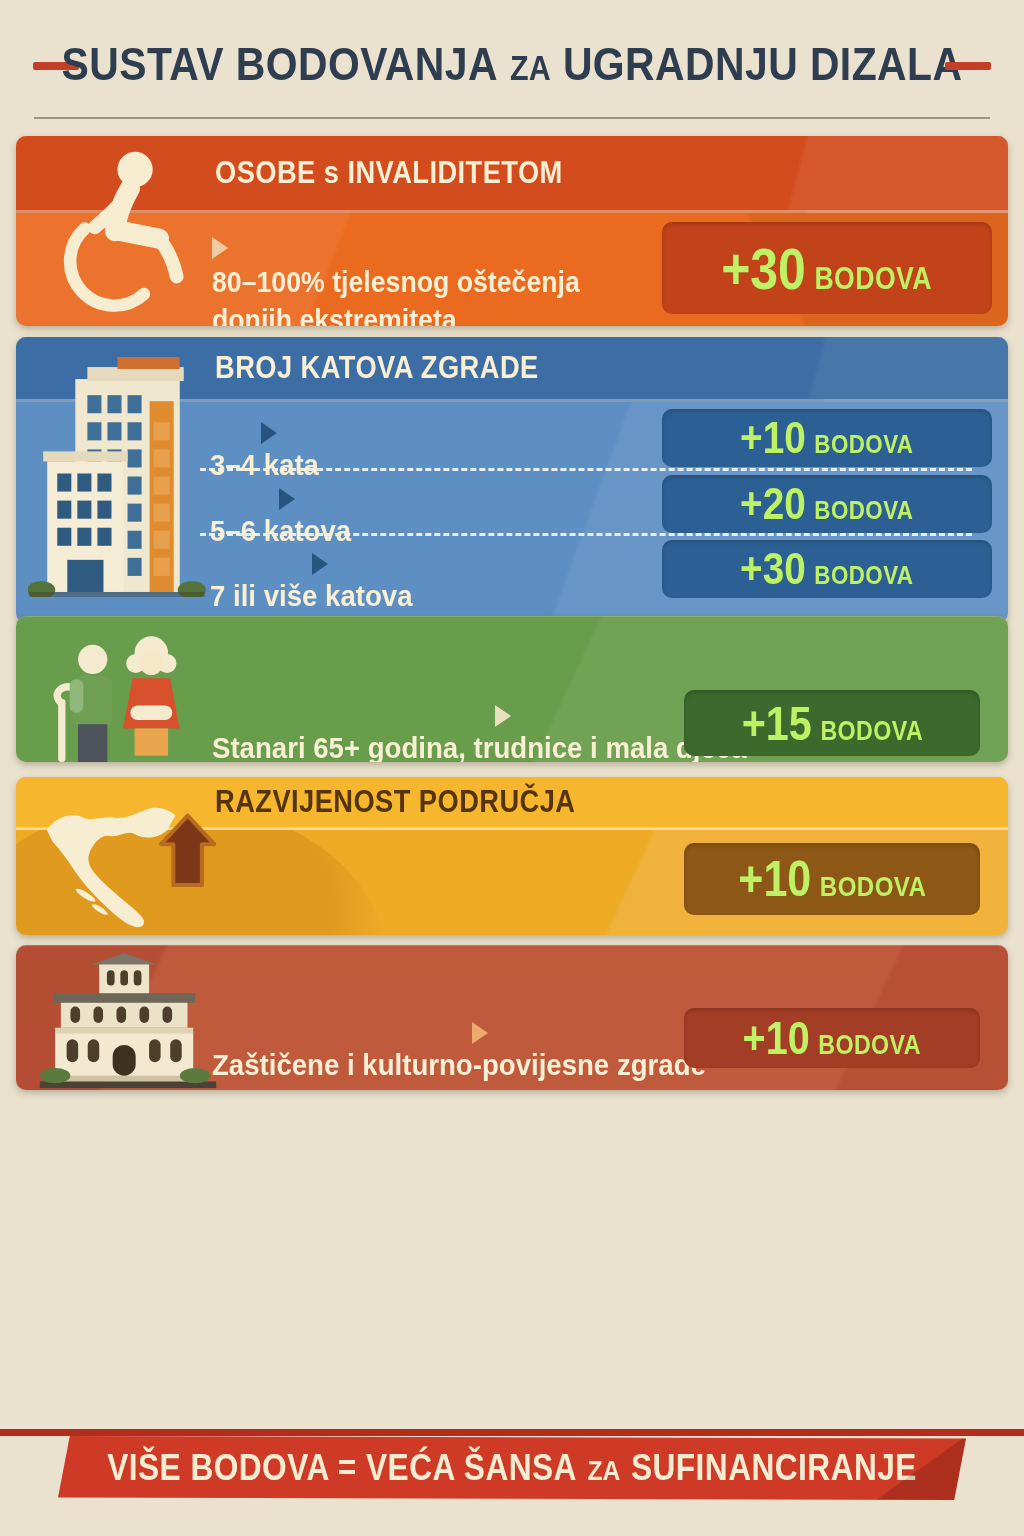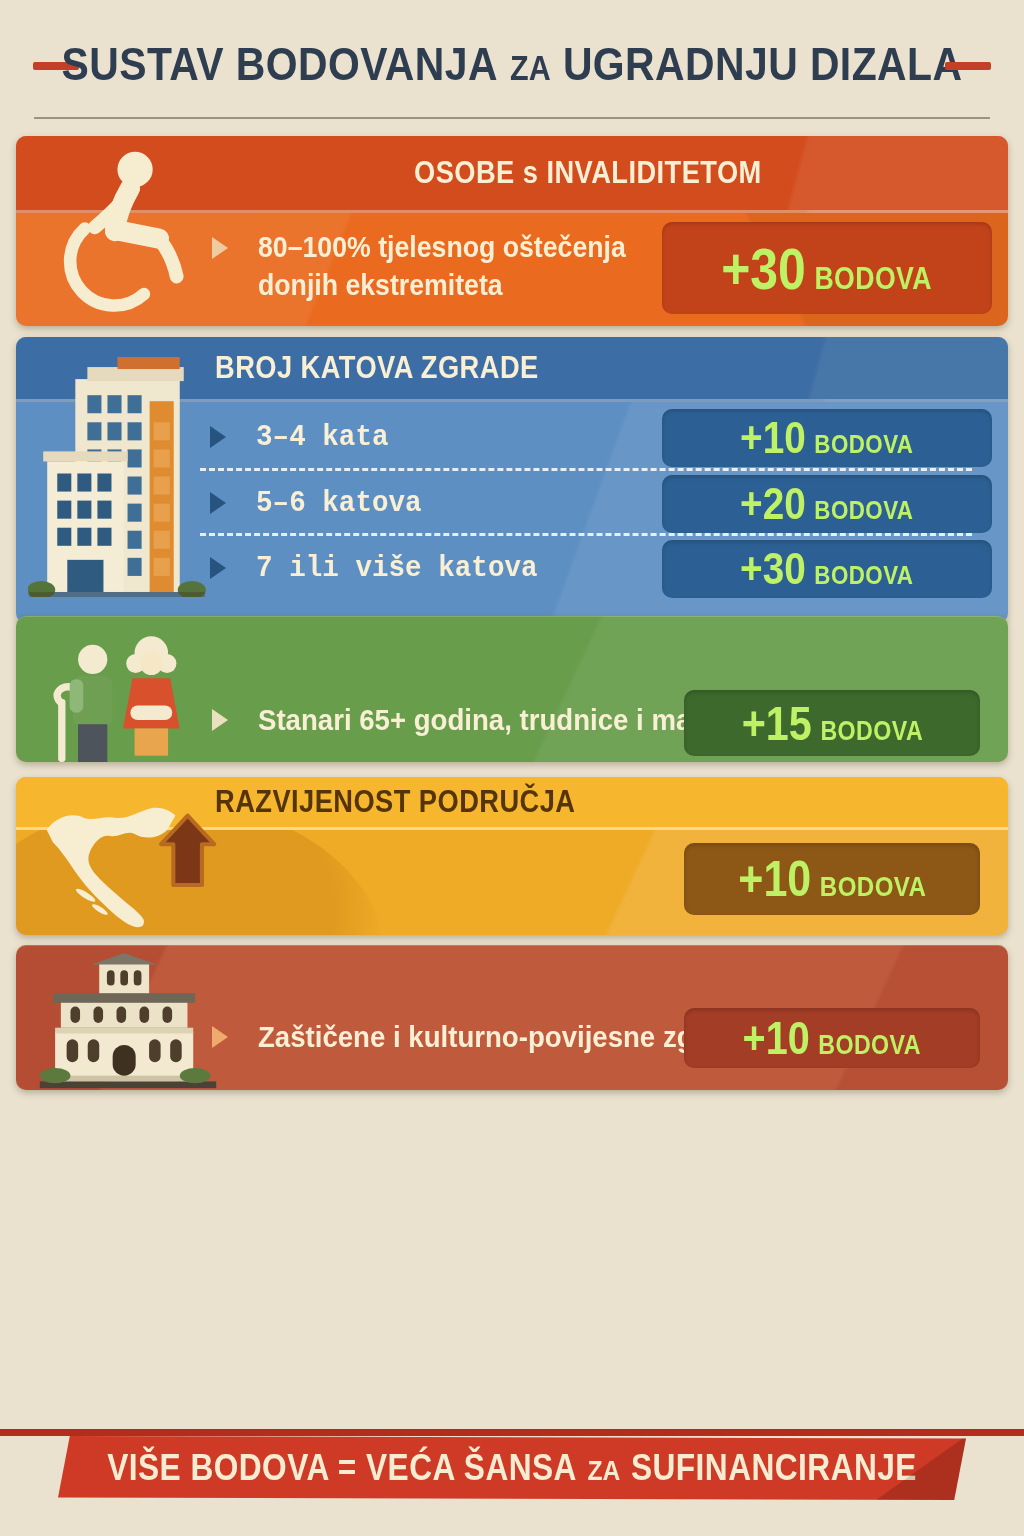--- a/index.html
+++ b/index.html
@@ -14,50 +14,50 @@
   .page-title .za{font-size:35px;font-weight:bold;}
   .divider{position:absolute;top:117px;left:34px;width:956px;height:2px;background:rgba(90,84,66,.55);}
 
   
   .band{position:absolute;left:16px;width:992px;border-radius:10px;overflow:hidden;
         box-shadow:0 3px 7px rgba(70,55,30,.30), inset 0 1px 0 rgba(255,255,255,.18);}
   .band-header{position:absolute;left:0;top:0;width:100%;z-index:1;}
   .band-htext{display:inline-block;margin-left:199px;transform:scaleX(.88);transform-origin:left center;
               font-weight:bold;letter-spacing:.5px;white-space:nowrap;font-size:31px;color:#f8efd4;}
   .illu{position:absolute;z-index:3;}
-  .row{position:absolute;display:flex;align-items:center;gap:30px;z-index:4;}
+  .row{position:absolute;display:flex;align-items:center;gap:4px;z-index:4;flex-direction:column;}
   .bullet{width:0;height:0;border-top:11px solid transparent;border-bottom:11px solid transparent;border-left:16px solid #f8efd4;flex:0 0 auto;}
   .row-text{font-size:30px;font-weight:bold;color:#f8efd4;transform:scaleX(.92);transform-origin:left center;white-space:nowrap;}
   .badge{position:absolute;border-radius:10px;display:flex;align-items:center;justify-content:center;z-index:4;
          box-shadow:inset 0 2px 4px rgba(0,0,0,.18);color:#bef264;}
   .badge-inner{display:flex;align-items:baseline;gap:10px;transform:scaleX(.86);white-space:nowrap;}
   .badge .pts{font-weight:bold;}
   .badge .unit{font-weight:bold;letter-spacing:.5px;}
   .dashsep{position:absolute;left:184px;width:772px;height:0;border-top:3px dashed rgba(255,255,255,.85);z-index:2;}
 
   
   #band-disability{top:136px;height:190px;background:#ea6b20;
       background-image:linear-gradient(112deg, rgba(255,255,255,.06) 0 34%, rgba(255,255,255,0) 34.5%),
                        linear-gradient(62deg, rgba(0,0,0,0) 72%, rgba(0,0,0,.06) 72.5%);}
   #band-disability .band-header{height:74px;line-height:74px;background:#d34c1d;border-bottom:3px solid rgba(252,240,214,.40);
-      background-image:linear-gradient(105deg, rgba(255,255,255,0) 78%, rgba(255,255,255,.07) 78.5%);text-align:center;}
+      background-image:linear-gradient(105deg, rgba(255,255,255,0) 78%, rgba(255,255,255,.07) 78.5%);}
   #band-disability .row{left:196px;top:92px;align-items:flex-start;}
   #band-disability .bullet{margin-top:9px;border-left-color:#eecba0;}
   #band-disability .row-text{font-size:29px;line-height:38px;}
   #band-disability .badge{left:646px;top:86px;width:330px;height:92px;background:#c2431a;}
   #band-disability .pts{font-size:58px;}
   #band-disability .unit{font-size:31px;}
 
   
   #band-floors{top:337px;height:286px;background:#5d8fc3;
       background-image:linear-gradient(110deg, rgba(255,255,255,0) 58%, rgba(255,255,255,.07) 58.5%);}
   #band-floors .band-header{height:62px;line-height:62px;background:#3c6da4;border-bottom:3px solid rgba(252,240,214,.35);
       background-image:linear-gradient(105deg, rgba(255,255,255,0) 80%, rgba(255,255,255,.06) 80.5%);}
   #band-floors .bullet{border-left-color:#27547f;}
-  #band-floors .row{left:194px;height:30px;font-family:Liberation Mono, monospace;}
+  #band-floors .row{left:194px;height:30px;}
   #band-floors .row.r1{top:85px;}
   #band-floors .row.r2{top:151px;}
   #band-floors .row.r3{top:216px;}
   #band-floors .dashsep.s1{top:131px;}
   #band-floors .dashsep.s2{top:196px;}
   #band-floors .badge{left:646px;width:330px;height:58px;background:#2c6094;}
   #band-floors .badge.b1{top:72px;}
   #band-floors .badge.b2{top:138px;align-items:center;}
   #band-floors .badge.b3{top:203px;}
   #band-floors .pts{font-size:45px;}

